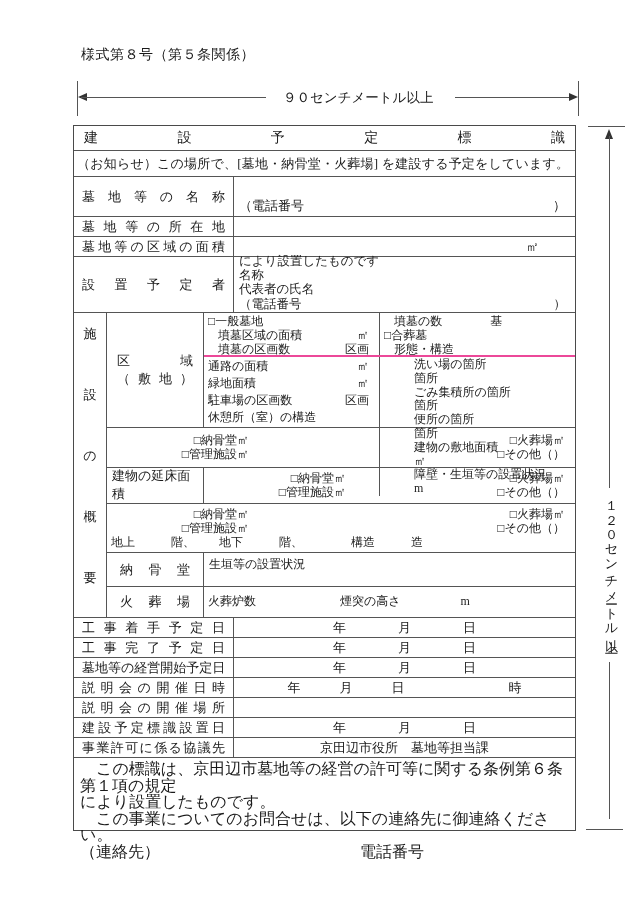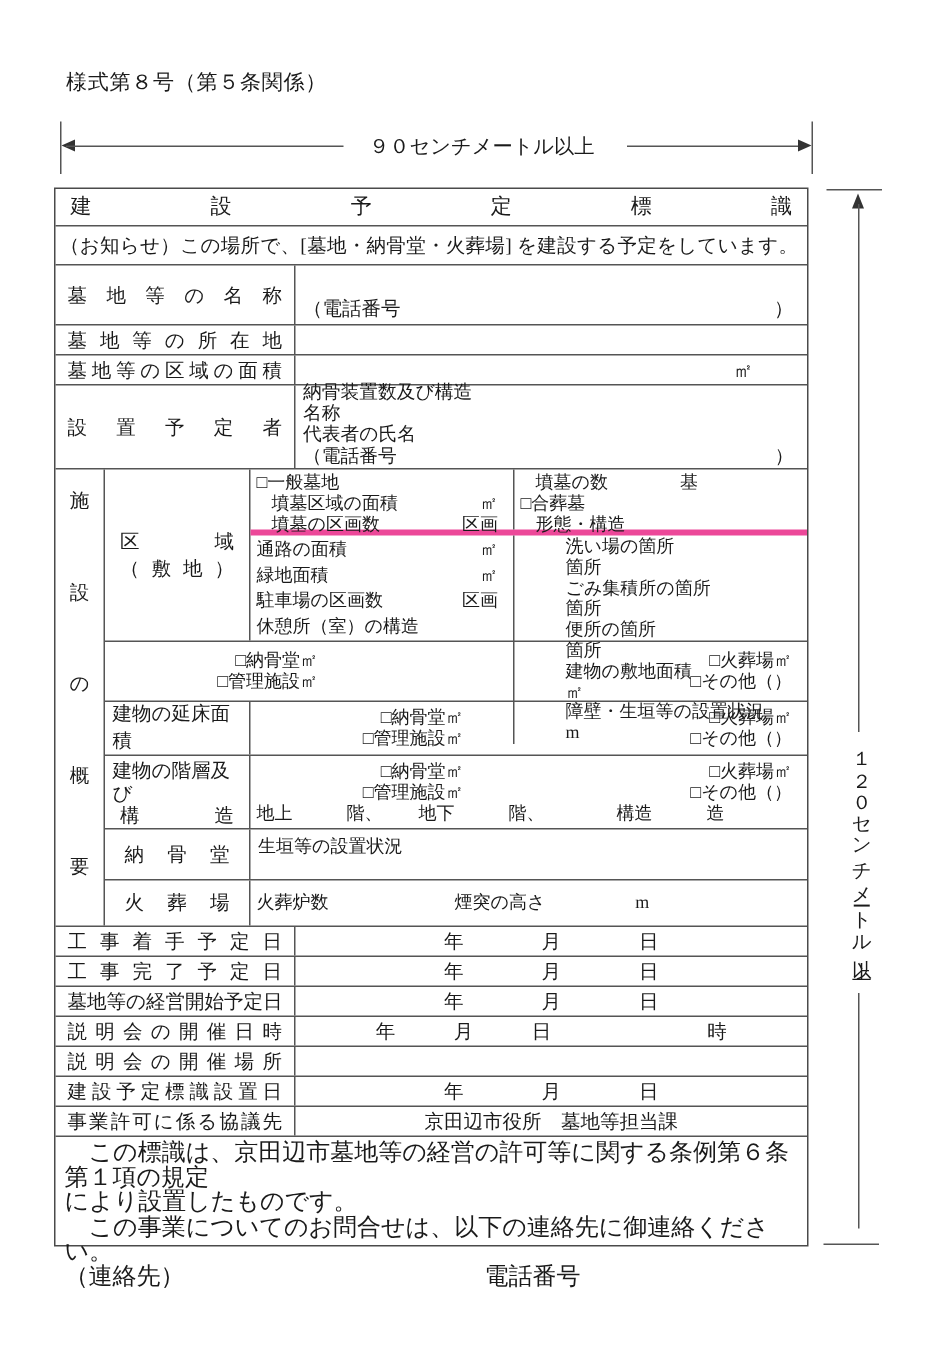--- a/index.html
+++ b/index.html
@@ -3,21 +3,21 @@
 <meta charset="utf-8">
 <style>
   html,body{margin:0;padding:0;}
   body{
     width:630px;height:903px;position:relative;background:#ffffff;
     font-family:"Liberation Serif","DejaVu Serif",serif;
     color:#1a1a1a;overflow:hidden;
     -webkit-font-smoothing:antialiased;
   }
   *{box-sizing:border-box;}
-  .abs{position:absolute;}
+  .abs{position:absolute;margin-left:37px;}
   
   .form-no{left:44px;top:46px;font-size:14px;letter-spacing:.5px;}
   .tick-v{width:1px;height:35px;background:#555;top:81px;}
   .hline{height:1px;background:#555;top:97px;}
   .tri{width:0;height:0;}
   .tri-left{top:93px;left:41px;border:4.5px solid transparent;border-right:9px solid #333;border-left:0;}
   .tri-right{top:93px;left:532px;border:4.5px solid transparent;border-left:9px solid #333;border-right:0;}
   .harrow-label{top:89px;left:246px;font-size:13.5px;white-space:nowrap;}
   
   .tick-h{height:1px;background:#555;}
@@ -46,21 +46,21 @@
   .r-fac{height:305px;}
   .fac-side{width:33px;border-right:1px solid #555;display:flex;flex-direction:column;justify-content:space-between;align-items:center;padding:12px 0 30px;font-size:13px;flex-shrink:0;}
   .fac-main{flex:1;display:flex;flex-direction:column;min-width:0;}
   .fr{display:flex;border-bottom:1px solid #555;}
   .fr:last-child{border-bottom:none;}
   .fr-lbl{width:97px;border-right:1px solid #555;flex-shrink:0;display:flex;flex-direction:column;justify-content:center;font-size:13px;line-height:18px;}
   .fr-lbl .jln{padding:0 10px;}
   .fr-val{flex:1;min-width:0;font-size:12px;}
   .fr-zone{height:115px;}
   .zone-val{display:flex;flex-direction:column;}
-  .zc-top{height:44px;border-bottom:4px solid #ec4899;display:flex;}
+  .zc-top{height:44px;border-bottom:2px solid #ec4899;display:flex;}
   .zc-bot{flex:1;display:flex;gap:30px;}
   .half-l{width:176px;border-right:1px solid #555;flex-shrink:0;padding-top:1px;}
   .half-r{flex:1;min-width:0;padding-top:1px;}
   .li{display:flex;justify-content:space-between;line-height:14px;padding:0 10px 0 4px;}
   .li.ind{padding-left:14px;}
   .site-l .li{line-height:17px;}
   .site-r .li{line-height:13.8px;flex-direction:column;}
   
   .fr-b1{height:40px;}.fr-b2{height:36px;}.fr-b3{height:50px;}
   .fr-oss{height:34px;}.fr-crem{height:30px;}
@@ -181,21 +181,21 @@
     <div class="lbl">
         <div style="width:100%" data-justify="">
           <span>設</span>
           <span>置</span>
           <span>予</span>
           <span>定</span>
           <span>者</span>
         </div>
       </div>
     <div class="val">
-      <div class="oline">納骨装置数及び構造</div>
+      <div class="oline">により設置したものです</div>
       <div class="oline">名称</div>
       <div class="oline">代表者の氏名</div>
       <div class="phone-line">
         <span>（電話番号</span>
         <span>）</span>
       </div>
     </div>
   </div>
 
   <div class="r r-fac">
@@ -342,27 +342,20 @@
               </div>
             <div class="bh bh-r">
                 <span>□その他（</span>
                 <span>）</span>
               </div>
           </div>
         </div>
       </div>
 
       <div class="fr fr-b3">
-        <div class="fr-lbl">
-          <div class="jln" style="padding:0 5px;line-height:15px">建物の階層及び</div>
-          <div class="jln" style="line-height:15px" data-justify="">
-              <span>構</span>
-              <span>造</span>
-            </div>
-        </div>
         <div class="fr-val cbv">
           <div class="fl">
             <div class="bh bh-l">
                 <span>□納骨堂</span>
                 <span>㎡</span>
               </div>
             <div class="bh bh-r">
                 <span>□火葬場</span>
                 <span>㎡</span>
               </div>

